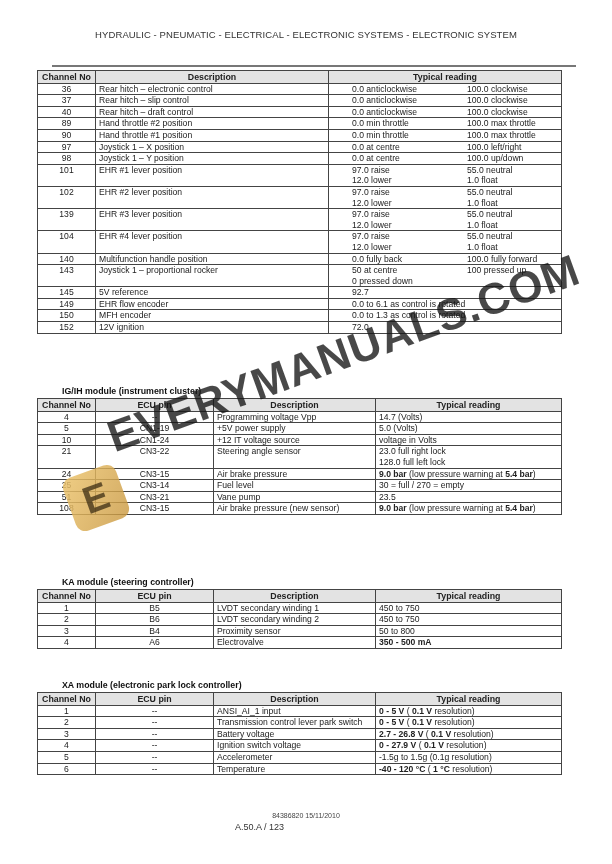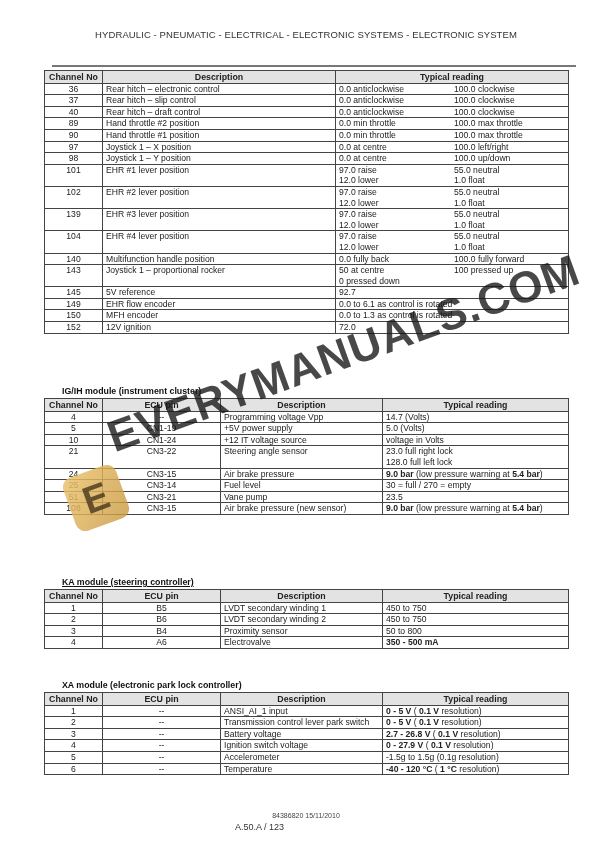--- a/index.html
+++ b/index.html
@@ -1,26 +1,26 @@
 <!DOCTYPE html>
 <html><head>
 <meta charset="utf-8">
 <style>
   html, body { margin: 0; padding: 0; background: #ffffff; }
   body { width: 612px; height: 864px; position: relative; overflow: hidden;
          font-family: "Liberation Sans", sans-serif; color: #222; }
   .page-header { position: absolute; top: 29px; left: 0; width: 612px; text-align: center;
                  font-size: 9.5px; color: #333; letter-spacing: 0.1px; }
   .rule { position: absolute; top: 65px; left: 52px; width: 524px; height: 2px; background: #777; }
-  table { border-collapse: collapse; position: absolute; left: 44px; width: 524px;
+  table { border-collapse: collapse; position: absolute; left: 37px; width: 524px;
           font-size: 8.6px; table-layout: fixed; padding-left: 48px; }
   th, td { border: 1px solid #444; padding: 0 3px; line-height: 10.6px; vertical-align: top; }
   th { background: #e3e3e3; font-weight: bold; text-align: center; font-size: 8.8px; padding-top: 1px; }
   td.c { text-align: center; margin-top: 18px; }
-  td .split { display: flex; }
+  td .split { display: flex; margin-left: 20px; }
   td .split span:first-child { width: 115px; display: inline-block; }
   b { font-weight: bold; }
   .section-title { position: absolute; left: 52px; font-size: 8.8px; font-weight: bold; color: #111; padding-left: 10px; }
   .footer-code { position: absolute; top: 812px; left: 0; width: 612px; text-align: center; font-size: 7px; color: #444; }
   .footer-page { position: absolute; top: 822px; left: 0; width: 519px; text-align: center; font-size: 9px; color: #333; }
   .wm-text { position: absolute; left: 118px; top: 412px; font-size: 44px; font-weight: bold;
              color: rgba(20,20,20,0.78); transform: rotate(-20deg); transform-origin: left bottom;
              letter-spacing: 1px; white-space: nowrap; pointer-events: none; }
   .wm-logo { position: absolute; left: 68px; top: 470px; width: 56px; height: 56px; border-radius: 10px;
              background: linear-gradient(135deg, rgba(236,196,110,0.85), rgba(200,150,60,0.8));
@@ -310,21 +310,21 @@
       </tr>
       <tr>
         <td class="c">108</td>
         <td class="c">CN3-15</td>
         <td>Air brake pressure (new sensor)</td>
         <td><b>9.0 bar</b><span> (low pressure warning at </span><b>5.4 bar</b><span>)</span></td>
       </tr>
     </tbody>
 </table>
 
-<div class="section-title" style="top:577px;text-decoration:underline;">KA module (steering controller)</div>
+<div class="section-title" style="top:577px;">KA module (steering controller)</div>
 <table style="top:589px;">
   <colgroup>
       <col style="width:58px">
       <col style="width:118px">
       <col style="width:162px">
       <col style="width:186px">
     </colgroup>
   <thead>
     <tr>
       <th>Channel No</th>

